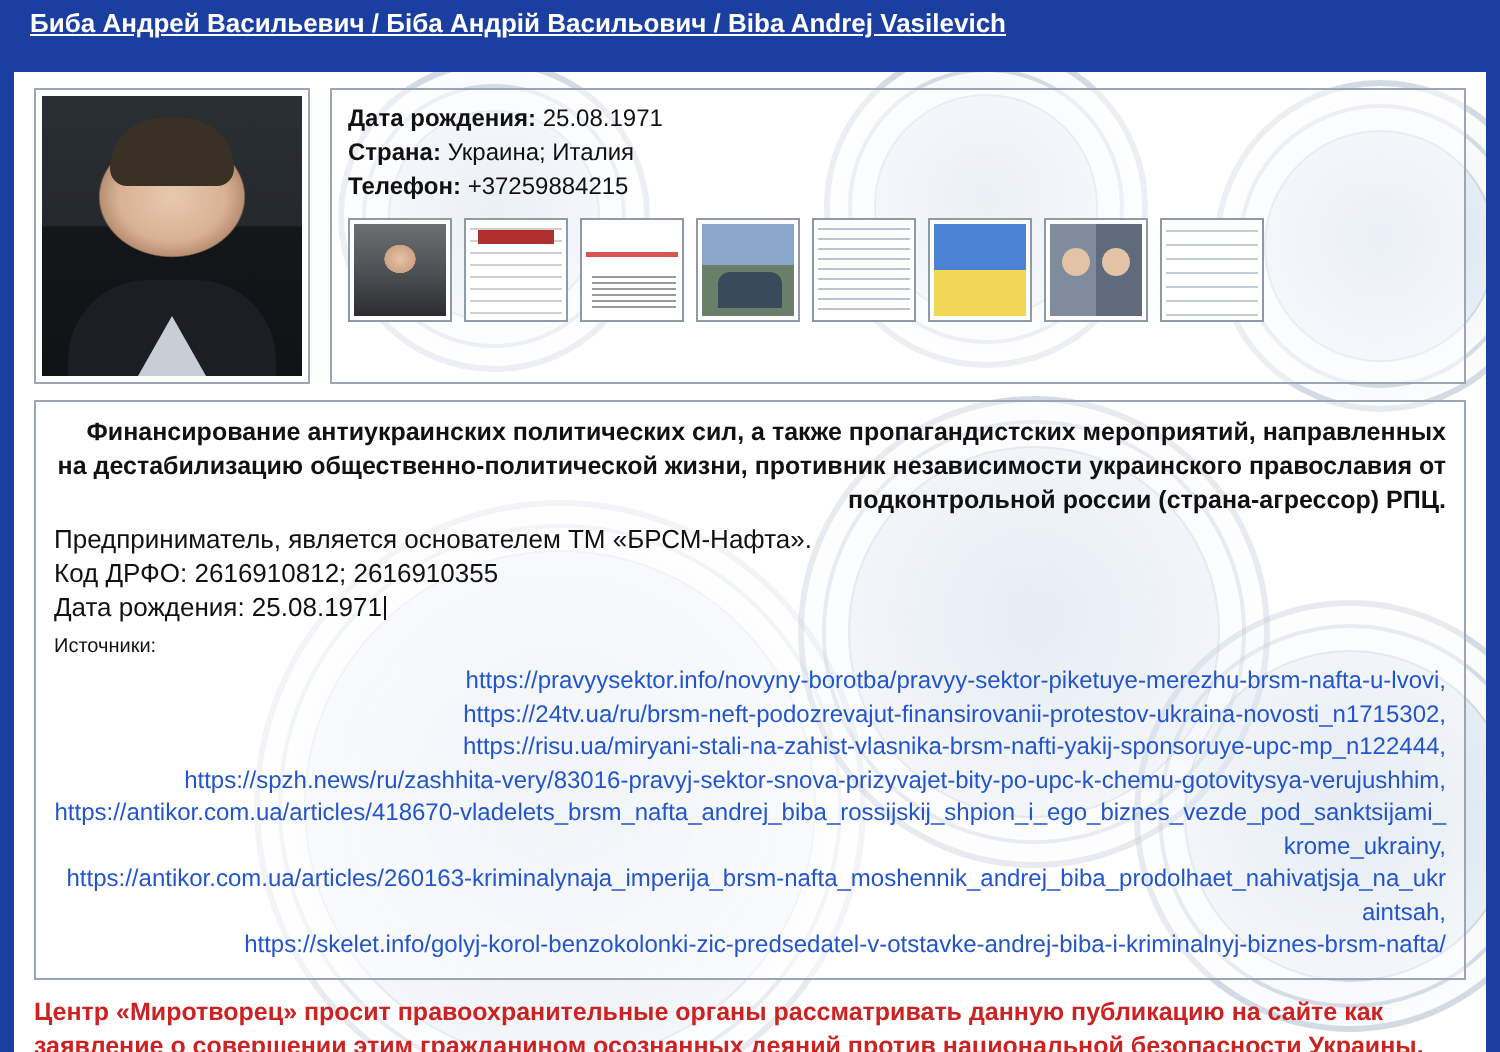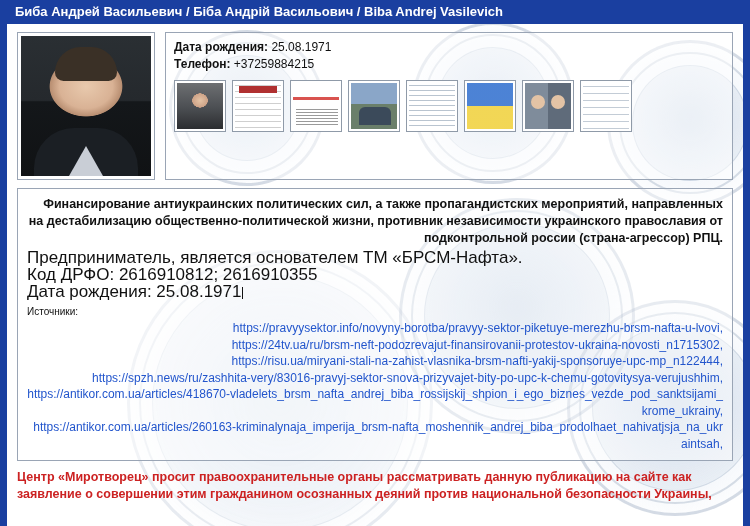--- a/index.html
+++ b/index.html
@@ -57,29 +57,30 @@
   .seal-1 { width: 150px; height: 150px; left: 162px; top: 30px; }
   .seal-2 { width: 156px; height: 156px; left: 405px; top: 22px; }
   .seal-3 { width: 160px; height: 160px; left: 600px; top: 40px; }
   .seal-4 { width: 230px; height: 230px; left: 392px; top: 198px; }
   .seal-5 { width: 300px; height: 300px; left: 120px; top: 250px; opacity: 0.55; }
   .seal-6 { width: 210px; height: 210px; left: 560px; top: 300px; }
 
   .header {
     position: relative;
     z-index: 2;
-    height: 24px;
+    height: 36px;
     background: #1a3fa0;
     color: #ffffff;
     font-weight: bold;
     font-size: 13px;
     line-height: 24px;
     padding: 0 8px;
     white-space: nowrap;
     overflow: hidden;
+    text-decoration: underline;
   }
   .content {
     position: relative;
     z-index: 2;
     padding: 8px 10px 0 10px;
   }
   .top-block {
     display: flex;
     align-items: flex-start;
     gap: 10px;
@@ -238,21 +239,21 @@
     box-sizing: border-box;
   }
   .para {
     font-size: 12.5px;
     line-height: 17px;
     color: #111111;
     margin: 0 0 2px 0;
     text-align: right;
   }
   .summary { font-weight: bold; }
-  .line { font-size: 17px; line-height: 17px; color: #111; }
+  .line { font-size: 13px; line-height: 17px; color: #111; }
   .caret {
     display: inline-block;
     width: 1px;
     height: 12px;
     background: #111;
     vertical-align: -2px;
     margin-left: 1px;
   }
   .sources-title {
     margin-top: 3px;
@@ -304,20 +305,24 @@
           <div class="collar"></div>
         </div>
       </div>
 
       <div class="info-box">
         <div class="info-line">
           <span class="info-label">Дата рождения:</span>
           <span class="info-value">25.08.1971</span>
         </div>
         <div class="info-line">
+          <span class="info-label">Страна:</span>
+          <span class="info-value">Украина; Италия</span>
+        </div>
+        <div class="info-line">
           <span class="info-label">Телефон:</span>
           <span class="info-value">+37259884215</span>
         </div>
 
         <div class="thumbs">
           <div class="thumb">
               <div class="thumb-inner t-portrait"></div>
             </div>
           <div class="thumb">
               <div class="thumb-inner t-doc"></div>
@@ -351,18 +356,19 @@
       <div class="line"><span>Дата рождения: 25.08.1971</span><span class="caret"></span></div>
 
       <div class="sources-title">Источники:</div>
       <div class="src-list">
         <a class="src" href="#">https://pravyysektor.info/novyny-borotba/pravyy-sektor-piketuye-merezhu-brsm-nafta-u-lvovi,</a>
         <a class="src" href="#">https://24tv.ua/ru/brsm-neft-podozrevajut-finansirovanii-protestov-ukraina-novosti_n1715302,</a>
         <a class="src" href="#">https://risu.ua/miryani-stali-na-zahist-vlasnika-brsm-nafti-yakij-sponsoruye-upc-mp_n122444,</a>
         <a class="src" href="#">https://spzh.news/ru/zashhita-very/83016-pravyj-sektor-snova-prizyvajet-bity-po-upc-k-chemu-gotovitysya-verujushhim,</a>
         <a class="src" href="#">https://antikor.com.ua/articles/418670-vladelets_brsm_nafta_andrej_biba_rossijskij_shpion_i_ego_biznes_vezde_pod_sanktsijami_krome_ukrainy,</a>
         <a class="src" href="#">https://antikor.com.ua/articles/260163-kriminalynaja_imperija_brsm-nafta_moshennik_andrej_biba_prodolhaet_nahivatjsja_na_ukraintsah,</a>
+        <a class="src" href="#">https://skelet.info/golyj-korol-benzokolonki-zic-predsedatel-v-otstavke-andrej-biba-i-kriminalnyj-biznes-brsm-nafta/</a>
       </div>
     </div>
 
     <div class="footer-note">Центр «Миротворец» просит правоохранительные органы рассматривать данную публикацию на сайте как заявление о совершении этим гражданином осознанных деяний против национальной безопасности Украины,</div>
   </div>
 </div>
 
 </body></html>

